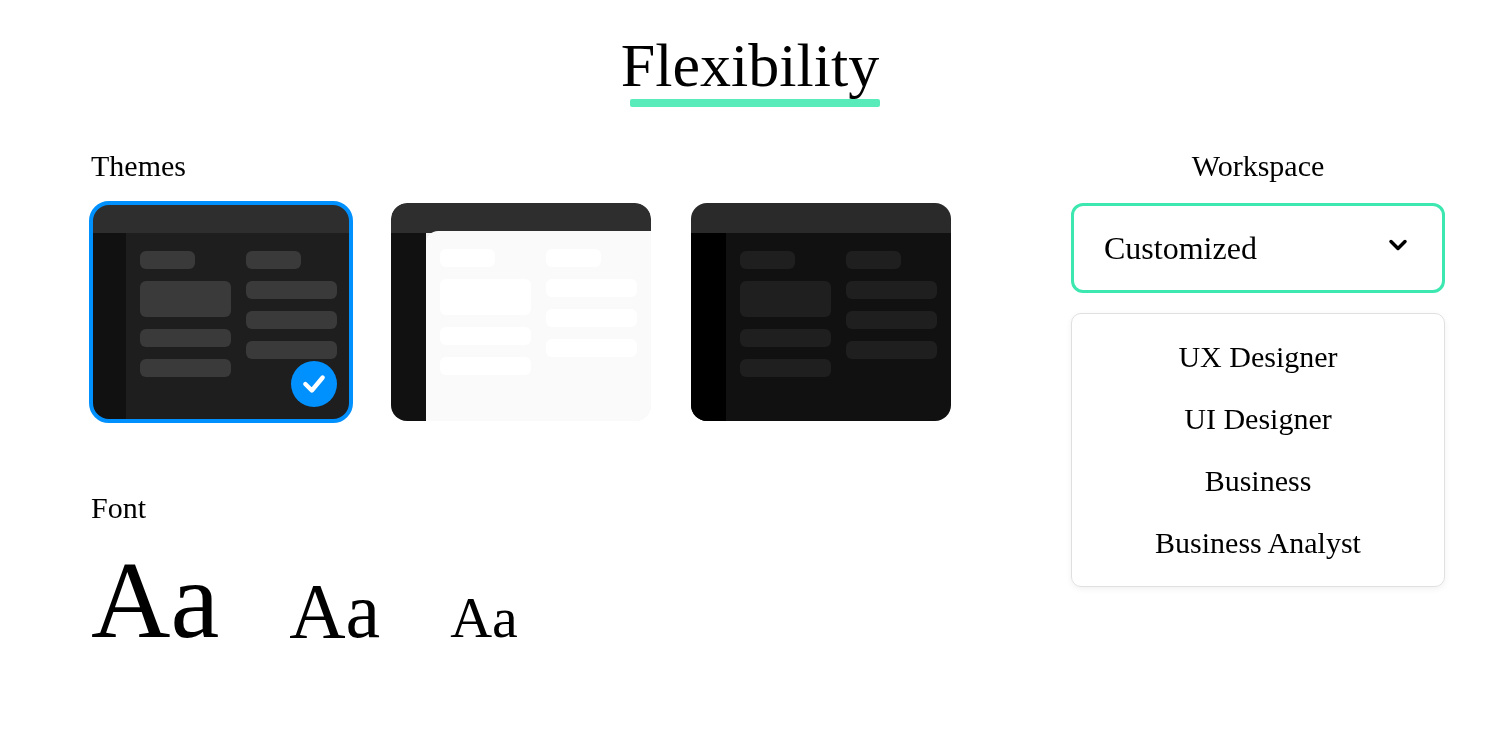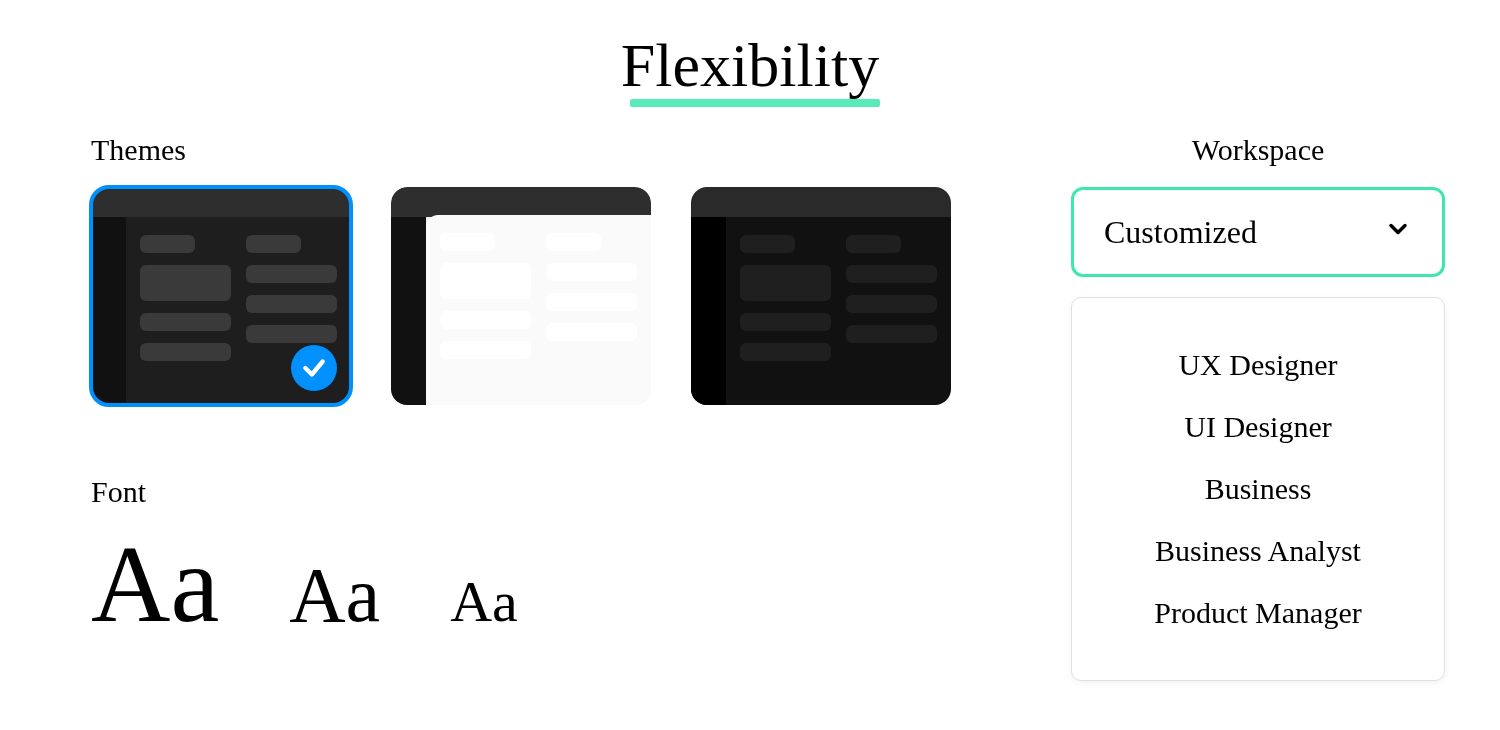--- a/index.html
+++ b/index.html
@@ -10,21 +10,21 @@
     body {
       width: 1500px;
       height: 730px;
       background: #ffffff;
       font-family: Georgia, 'Times New Roman', serif;
       color: #000;
       padding: 30px 55px;
     }
     .title-wrap {
       text-align: center;
-      margin-bottom: 32px;
+      margin-bottom: 48px;
     }
     .title {
       font-size: 62px;
       font-weight: normal;
       display: inline-block;
       position: relative;
     }
     .title::after {
       content: "";
       position: absolute;
@@ -211,21 +211,21 @@
       height: 28px;
       stroke: #000;
       stroke-width: 3;
       fill: none;
       stroke-linecap: round;
       stroke-linejoin: round;
     }
     .workspace-dropdown {
       border: 1px solid #e0e0e0;
       border-radius: 10px;
-      padding: 36px 0;
+      padding: 12px 0;
       box-shadow: 0 2px 6px rgba(0,0,0,0.06);
     }
     .workspace-option {
       font-size: 30px;
       padding: 14px 30px;
       cursor: pointer;
     }
   </style>
 </head>
 <body>
@@ -335,17 +335,16 @@
             <polyline points="6 9 12 15 18 9"></polyline>
           </svg>
       </span>
     </div>
 
     <div class="workspace-dropdown">
       <div class="workspace-option">UX Designer</div>
       <div class="workspace-option">UI Designer</div>
       <div class="workspace-option">Business</div>
       <div class="workspace-option">Business Analyst</div>
-      <div class="workspace-option">Product Manager</div>
     </div>
   </div>
 
 </div>
 
 </body></html>

